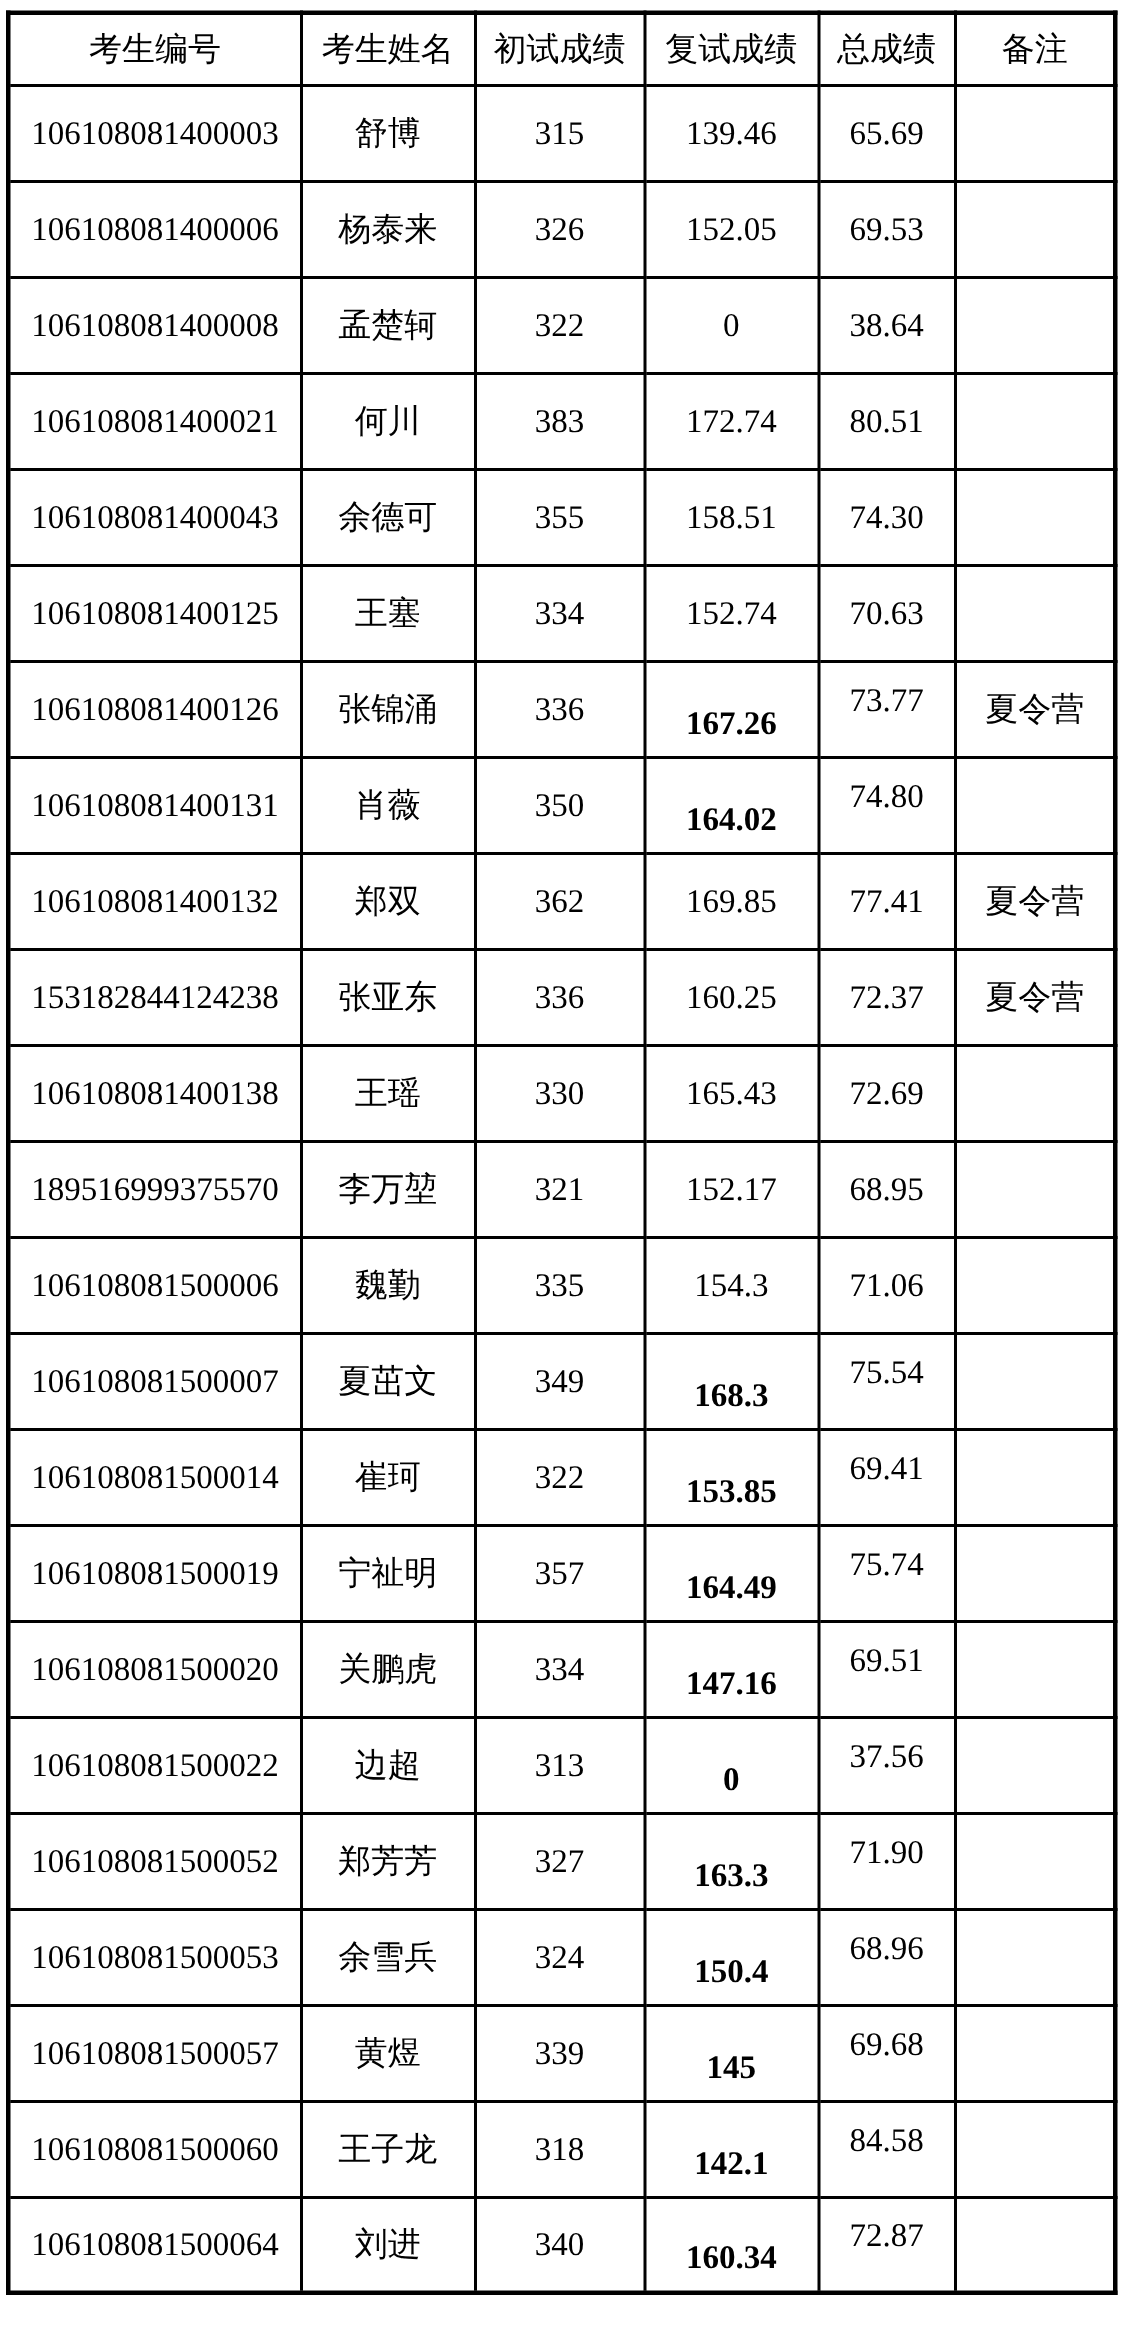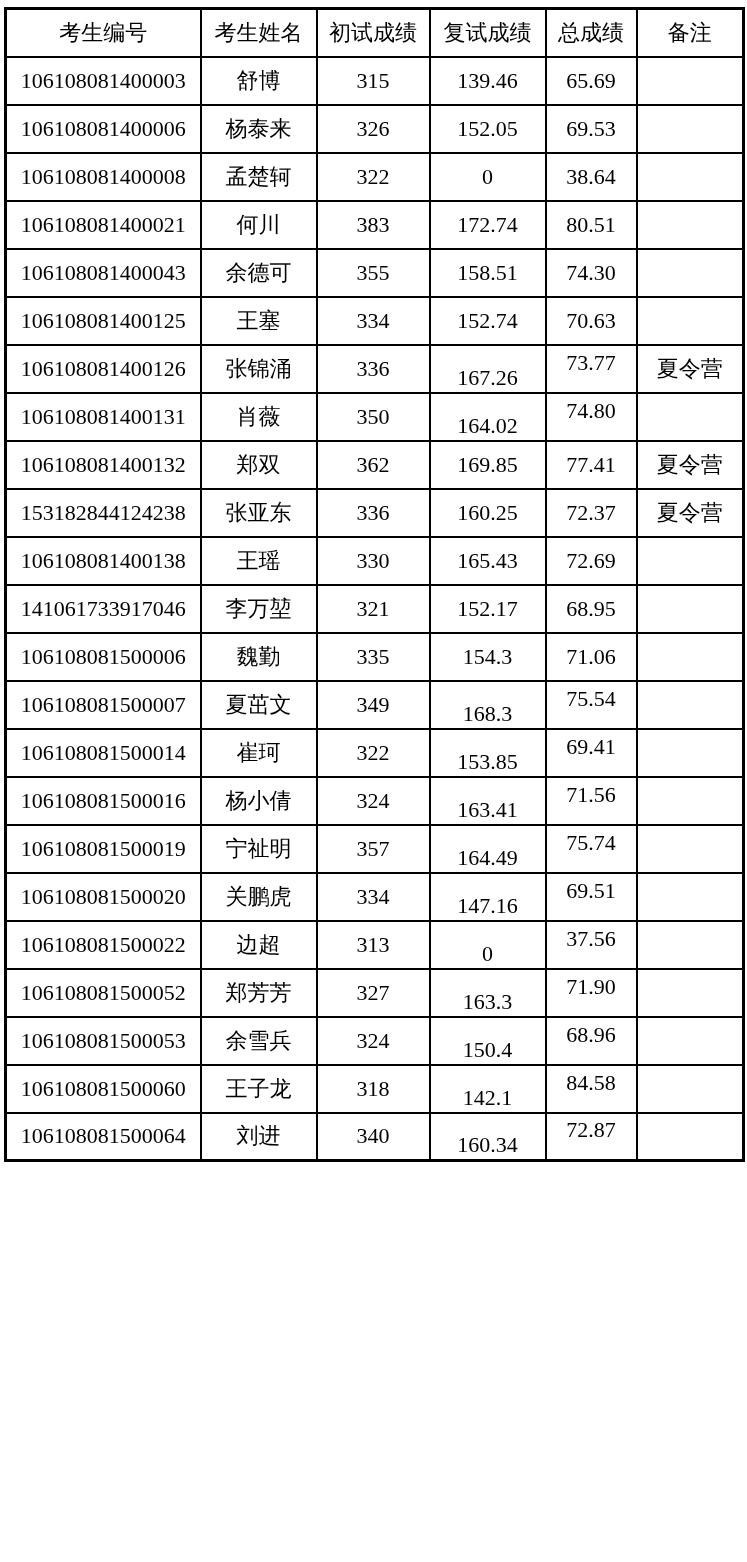--- a/index.html
+++ b/index.html
@@ -27,24 +27,24 @@
     border: 2px solid #000000;
     text-align: center;
     vertical-align: middle;
     padding: 0;
     font-size: 22px;
     font-weight: normal;
     overflow: hidden;
     white-space: nowrap;
   }
   table.score-table thead tr { height: 48px; }
-  table.score-table tbody tr { height: 48px; }
+  table.score-table tbody tr { height: 64px; }
   td.cell-id { font-size: 21px; letter-spacing: 0px; }
   span.val { display: inline-block; position: relative; }
-  span.val.low  { top: 9px; }   
+  span.val.low  { top: 9px; font-weight: bold; }   
   span.val.high { top: -6px; }  
 </style>
 </head>
 <body>
 
 <div class="page">
   <table class="score-table">
     <colgroup>
       <col style="width:195px">
       <col style="width:116px">
@@ -146,21 +146,21 @@
         </tr>
         <tr>
           <td class="cell-id"><span class="val">106108081400138</span></td>
           <td><span class="val">王瑶</span></td>
           <td><span class="val">330</span></td>
           <td><span class="val">165.43</span></td>
           <td><span class="val">72.69</span></td>
           <td><span class="val"></span></td>
         </tr>
         <tr>
-          <td class="cell-id"><span class="val">141061733917046</span></td>
+          <td class="cell-id"><span class="val">189516999375570</span></td>
           <td><span class="val">李万堃</span></td>
           <td><span class="val">321</span></td>
           <td><span class="val">152.17</span></td>
           <td><span class="val">68.95</span></td>
           <td><span class="val"></span></td>
         </tr>
         <tr>
           <td class="cell-id"><span class="val">106108081500006</span></td>
           <td><span class="val">魏勤</span></td>
           <td><span class="val">335</span></td>
@@ -178,28 +178,20 @@
         </tr>
         <tr>
           <td class="cell-id"><span class="val">106108081500014</span></td>
           <td><span class="val">崔珂</span></td>
           <td><span class="val">322</span></td>
           <td><span class="val low">153.85</span></td>
           <td><span class="val high">69.41</span></td>
           <td><span class="val"></span></td>
         </tr>
         <tr>
-          <td class="cell-id"><span class="val">106108081500016</span></td>
-          <td><span class="val">杨小倩</span></td>
-          <td><span class="val">324</span></td>
-          <td><span class="val low">163.41</span></td>
-          <td><span class="val high">71.56</span></td>
-          <td><span class="val"></span></td>
-        </tr>
-        <tr>
           <td class="cell-id"><span class="val">106108081500019</span></td>
           <td><span class="val">宁祉明</span></td>
           <td><span class="val">357</span></td>
           <td><span class="val low">164.49</span></td>
           <td><span class="val high">75.74</span></td>
           <td><span class="val"></span></td>
         </tr>
         <tr>
           <td class="cell-id"><span class="val">106108081500020</span></td>
           <td><span class="val">关鹏虎</span></td>
@@ -226,20 +218,28 @@
         </tr>
         <tr>
           <td class="cell-id"><span class="val">106108081500053</span></td>
           <td><span class="val">余雪兵</span></td>
           <td><span class="val">324</span></td>
           <td><span class="val low">150.4</span></td>
           <td><span class="val high">68.96</span></td>
           <td><span class="val"></span></td>
         </tr>
         <tr>
+          <td class="cell-id"><span class="val">106108081500057</span></td>
+          <td><span class="val">黄煜</span></td>
+          <td><span class="val">339</span></td>
+          <td><span class="val low">145</span></td>
+          <td><span class="val high">69.68</span></td>
+          <td><span class="val"></span></td>
+        </tr>
+        <tr>
           <td class="cell-id"><span class="val">106108081500060</span></td>
           <td><span class="val">王子龙</span></td>
           <td><span class="val">318</span></td>
           <td><span class="val low">142.1</span></td>
           <td><span class="val high">84.58</span></td>
           <td><span class="val"></span></td>
         </tr>
         <tr>
           <td class="cell-id"><span class="val">106108081500064</span></td>
           <td><span class="val">刘进</span></td>

